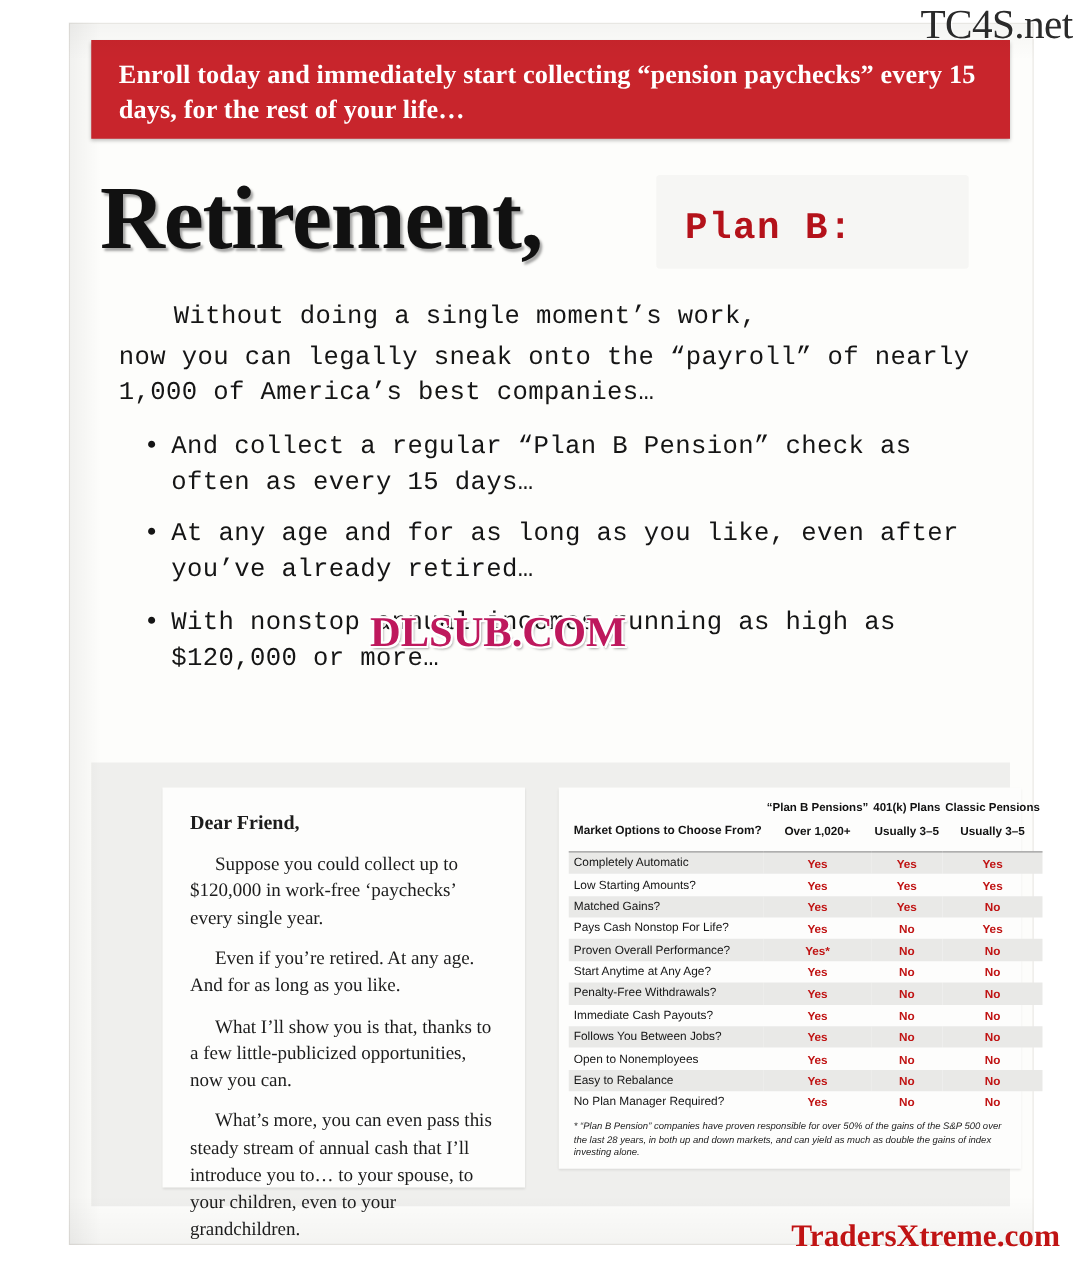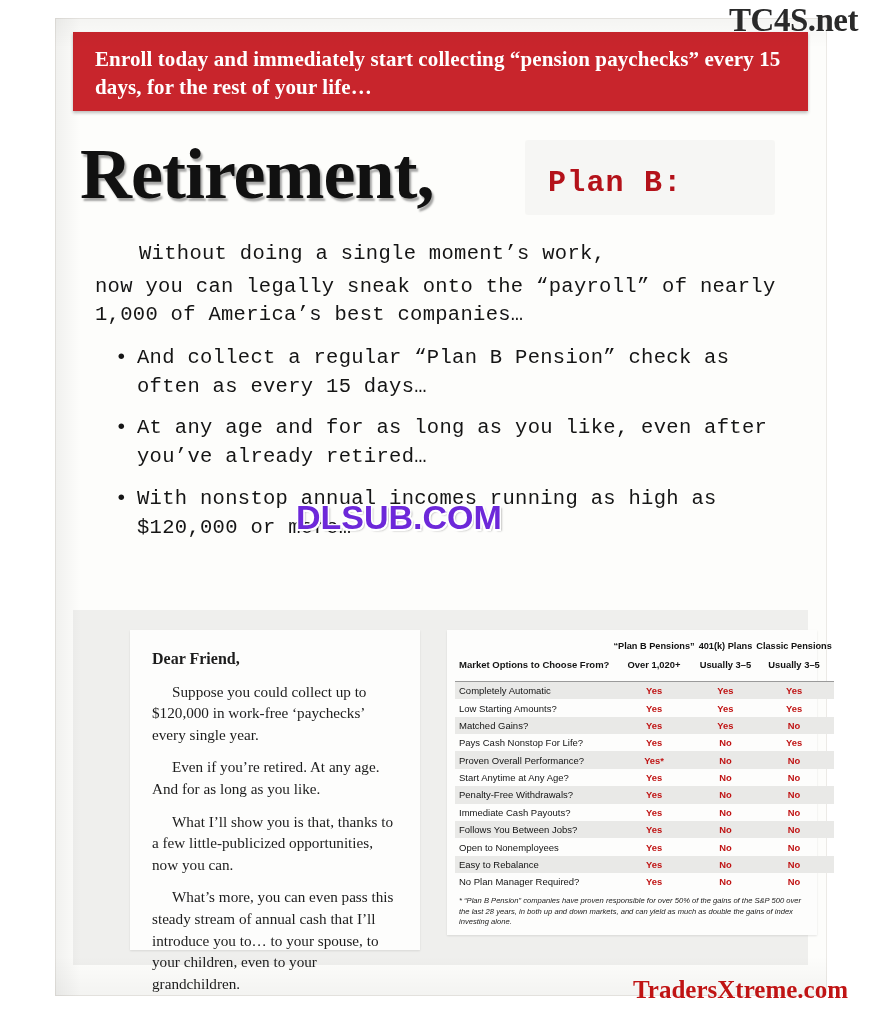--- a/index.html
+++ b/index.html
@@ -15,35 +15,35 @@
     font-family: "Liberation Serif", serif;
     color: #1a1a1a;
   }
 
   
   .wm-top {
     position: absolute;
     top: 2px;
     right: 12px;
     font-family: "Liberation Serif", serif;
-    font-weight: bold;
+    font-weight: normal;
     font-size: 33px;
     color: #2a2a2a;
     letter-spacing: -0.5px;
     text-shadow: 1px 1px 0 rgba(255,255,255,0.7);
     z-index: 40;
   }
   .wm-mid {
     position: absolute;
-    top: 498px;
+    top: 488px;
     left: 296px;
-    font-family: Liberation Sans, sans-serif;
+    font-family: Liberation Serif, serif;
     font-weight: bold;
     font-size: 34px;
-    color: #6d28d9;
+    color: #be185d;
     letter-spacing: 0px;
     z-index: 40;
     text-shadow:
       -1.5px -1.5px 0 #fff, 1.5px -1.5px 0 #fff,
       -1.5px 1.5px 0 #fff, 1.5px 1.5px 0 #fff,
       2px 2px 2px rgba(0,0,0,0.35);
   }
   .wm-bottom {
     position: absolute;
     bottom: 20px;

